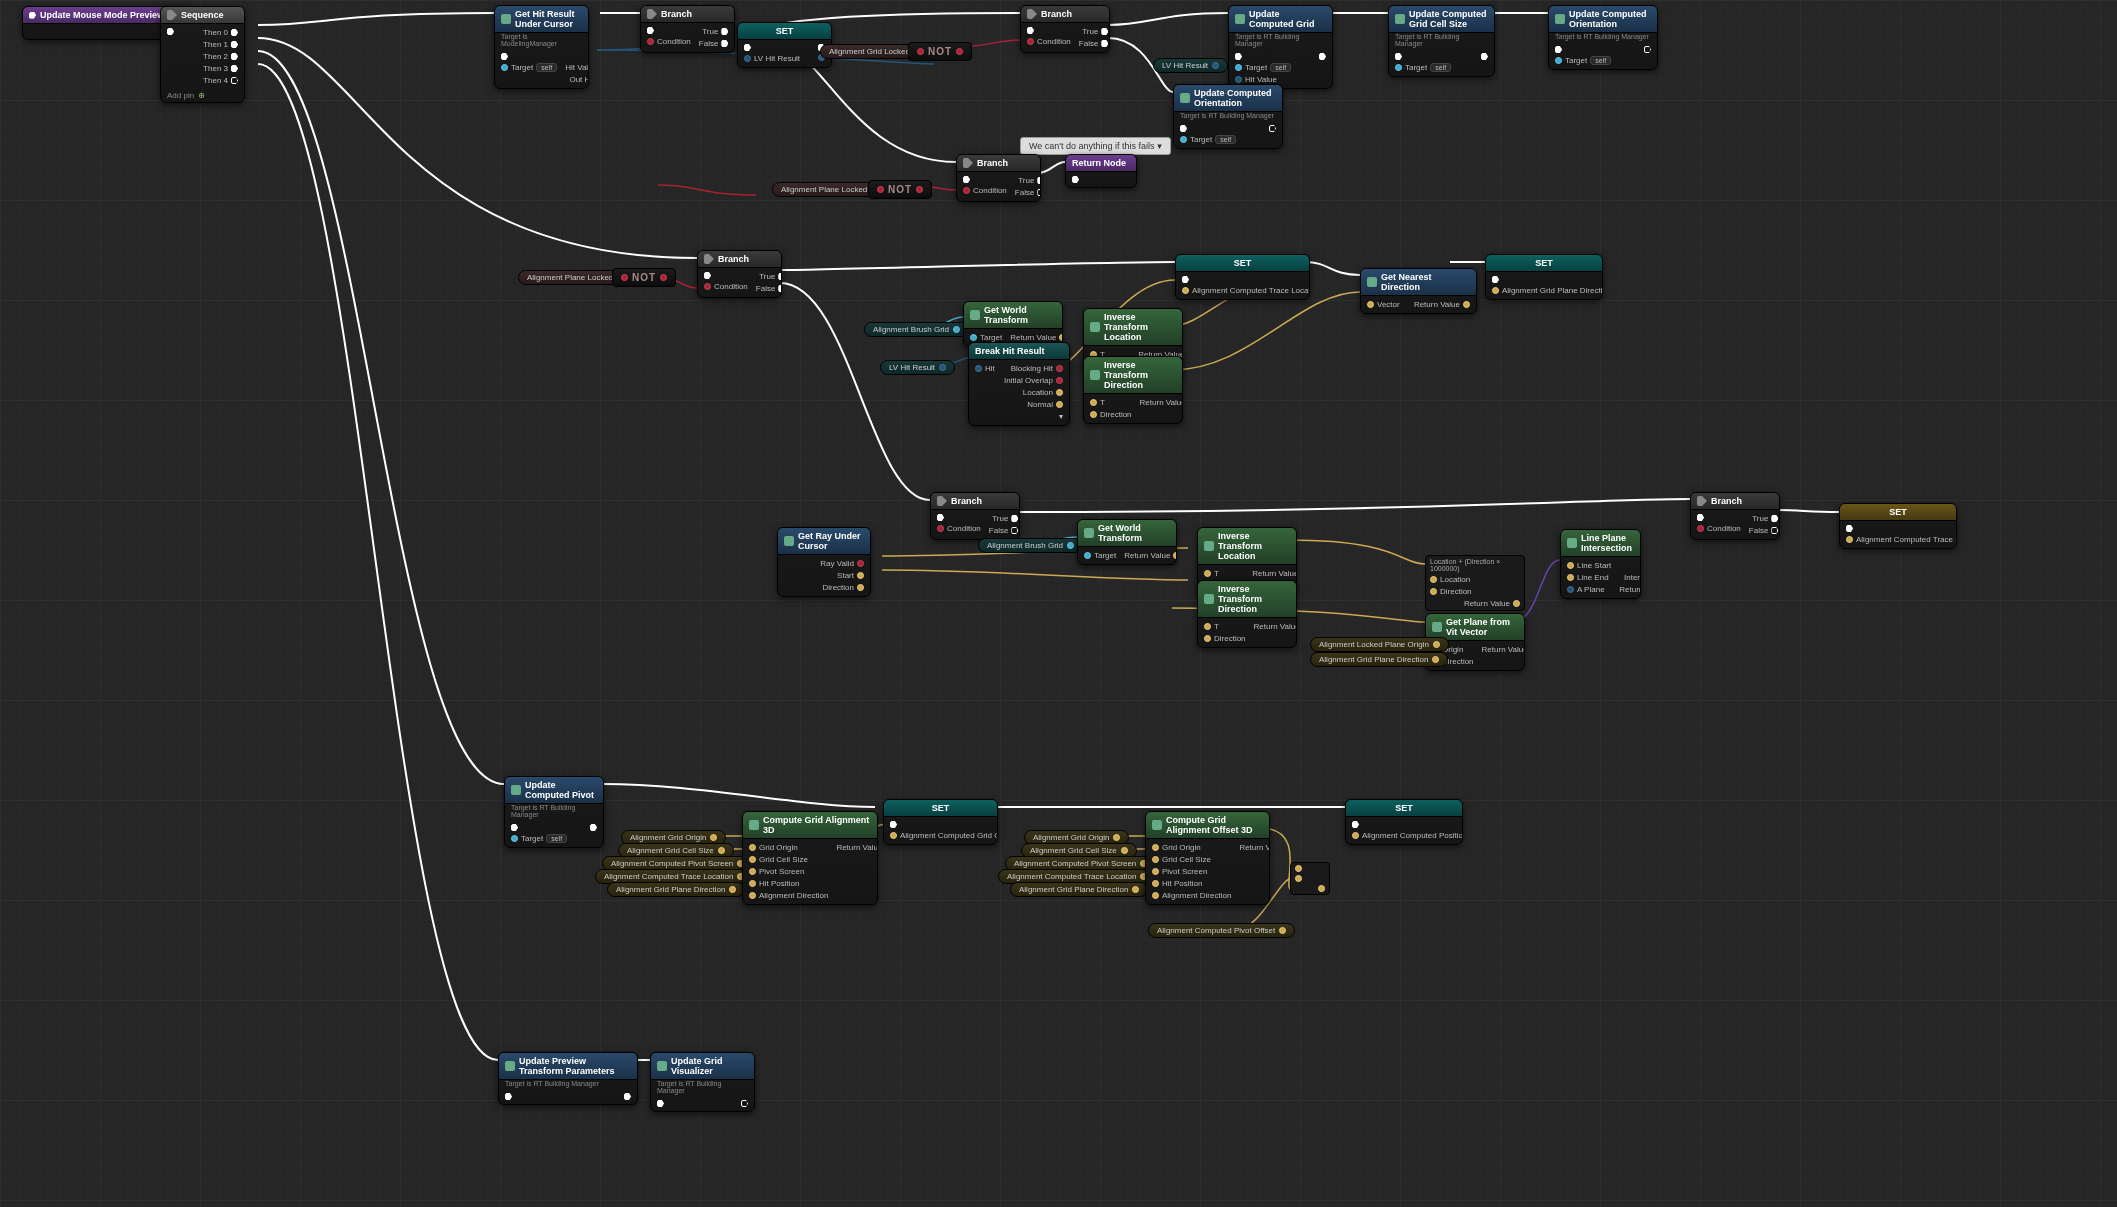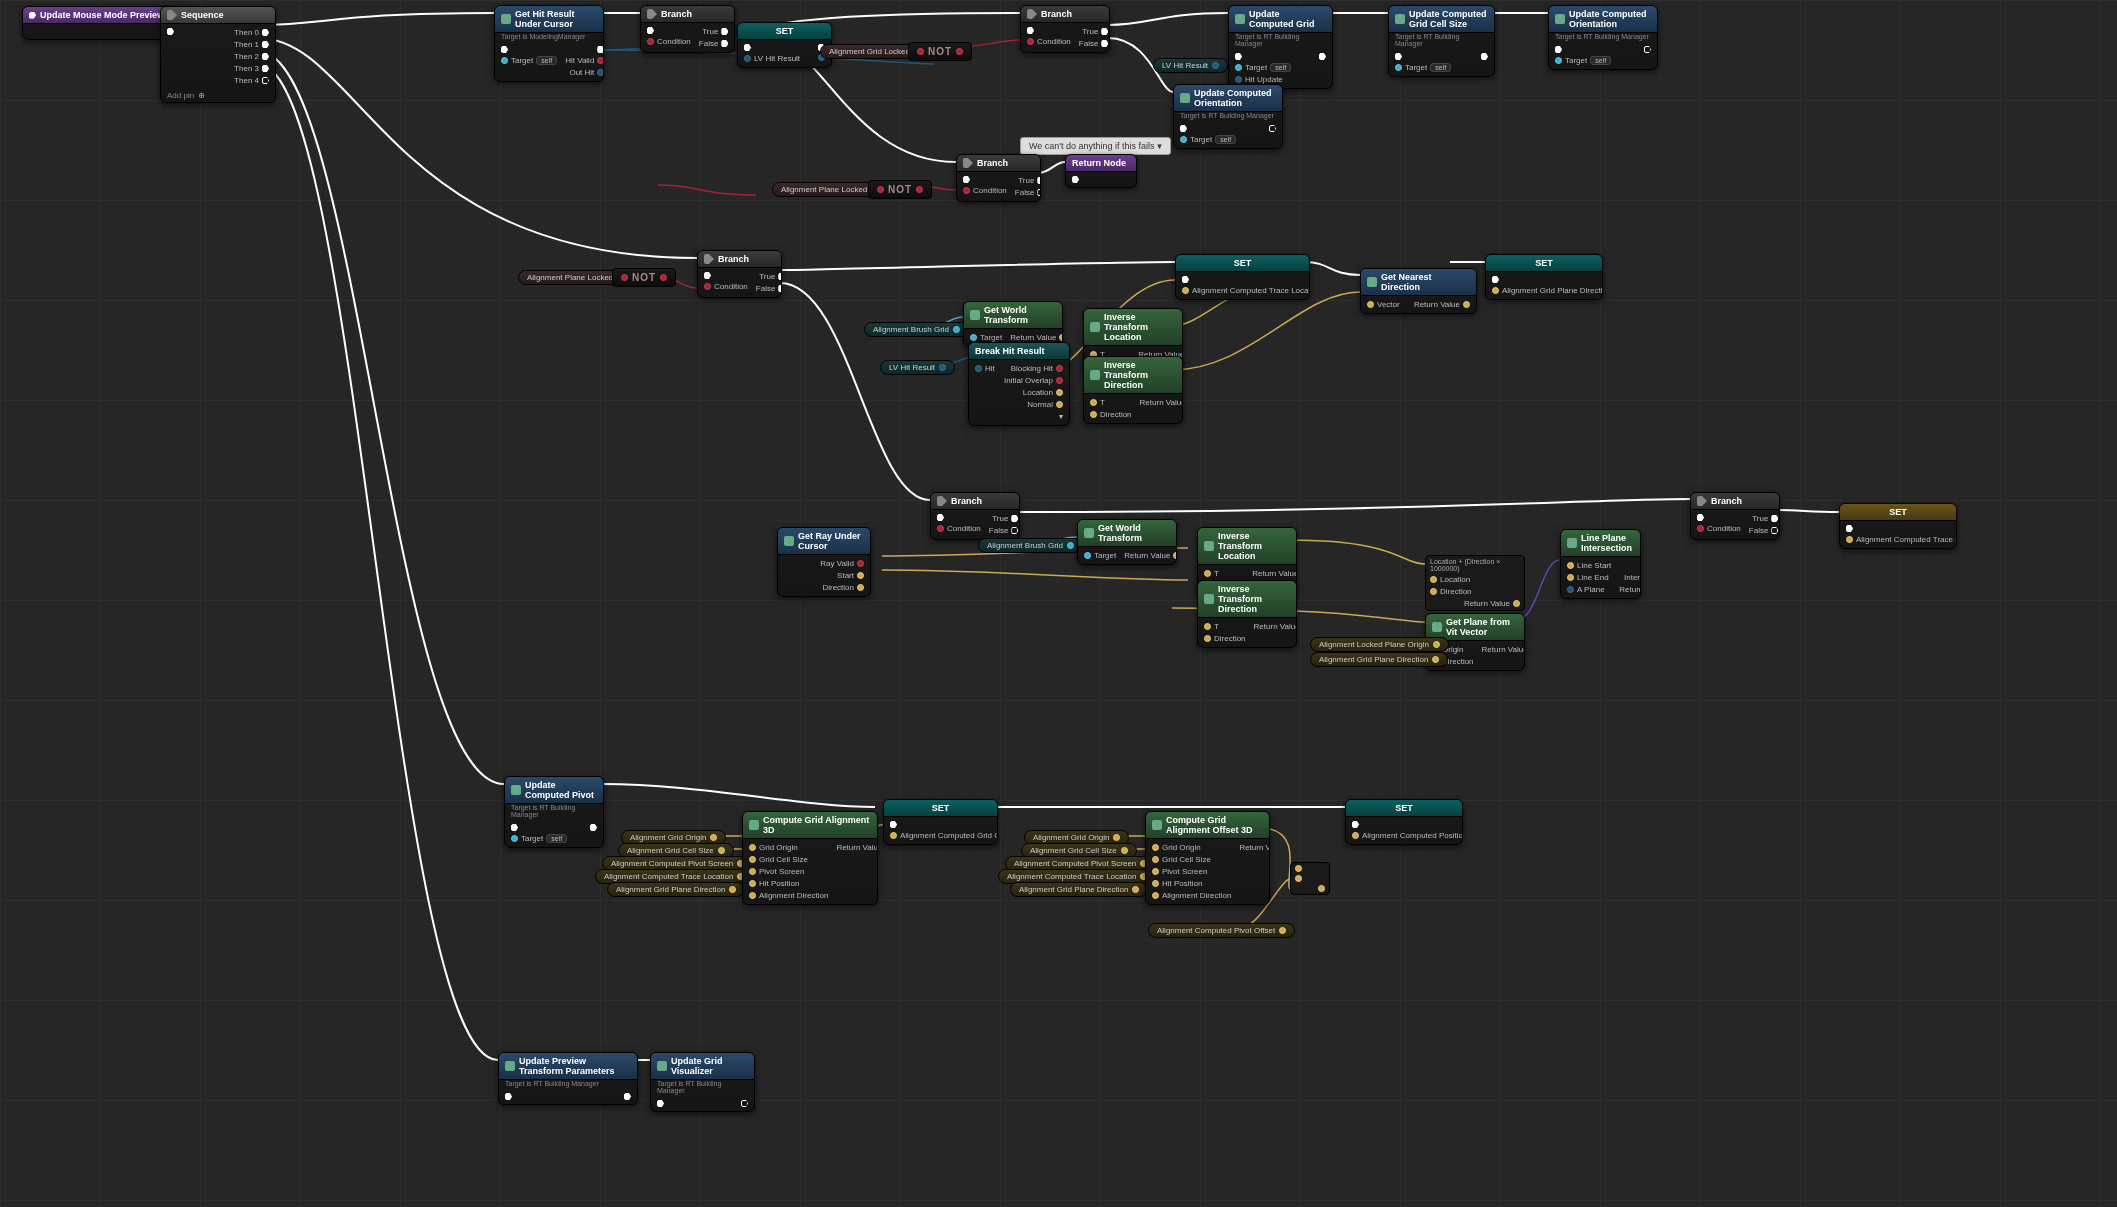--- a/index.html
+++ b/index.html
@@ -117,21 +117,21 @@
 <div class="node-body">
       <div class="col"></div>
       <div class="col">
         <div class="pin r">
           <span class="dot exec"></span>
         </div>
       </div>
     </div>
 </div>
 
-<div class="node" style="left:160px;top:6px;width:116px">
+<div class="node" style="left:160px;top:6px;width:85px">
 <div class="node-header h-grey">
       <span class="bicon"></span>
       <span>Sequence</span>
     </div>
 <div class="node-body">
 <div class="col">
         <div class="pin">
           <span class="dot exec"></span>
         </div>
       </div>
@@ -157,21 +157,21 @@
           <span class="dot exec-e"></span>
         </div>
 </div>
 </div>
 <div class="addpin">
       <span>Add pin</span>
       <span style="color:#9c7">⊕</span>
     </div>
 </div>
 
-<div class="node" style="left:494px;top:5px;width:110px">
+<div class="node" style="left:494px;top:5px;width:95px">
 <div class="node-header h-blue">
       <span class="ficon"></span>
       <span>Get Hit Result Under Cursor</span>
     </div>
 <div class="node-sub">Target is ModelingManager</div>
 <div class="node-body">
 <div class="col">
 <div class="pin">
           <span class="dot exec"></span>
         </div>
@@ -300,21 +300,21 @@
         <div class="pin">
           <span class="dot exec"></span>
         </div>
         <div class="pin">
           <span class="dot cyan"></span>
           <span>Target</span>
           <span class="chip">self</span>
         </div>
         <div class="pin">
           <span class="dot struct"></span>
-          <span>Hit Update</span>
+          <span>Hit Value</span>
         </div>
       </div>
 <div class="col">
         <div class="pin r">
           <span class="dot exec"></span>
         </div>
       </div>
 </div>
 </div>
 <div class="varget teal" style="left:1153px;top:58px">

